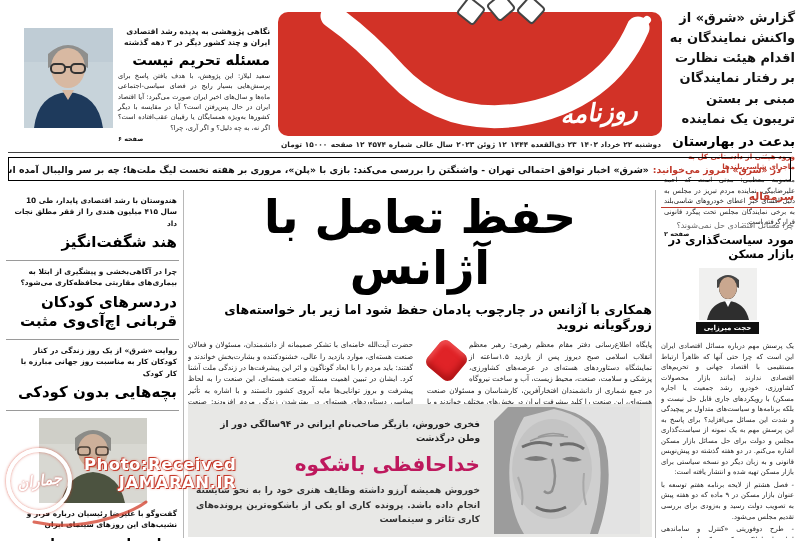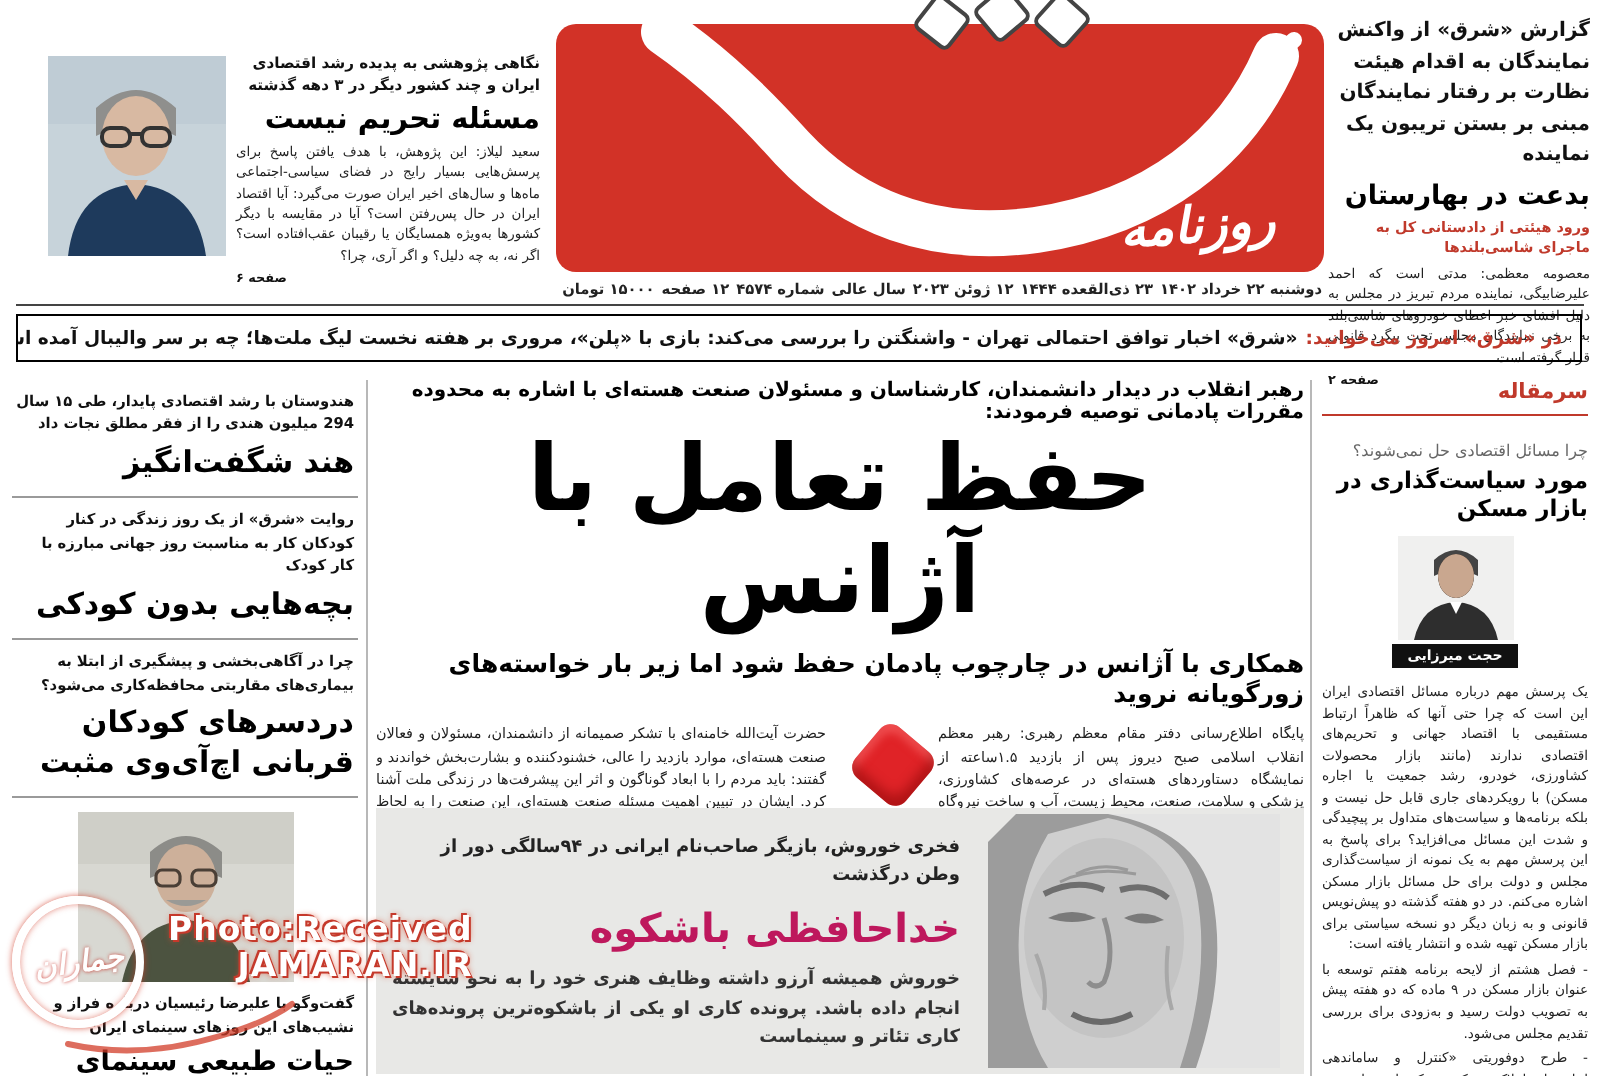--- a/index.html
+++ b/index.html
@@ -19,21 +19,21 @@
 
   .masthead { position:absolute; left:278px; top:12px; width:384px; height:124px;
               background:#d23227; border-radius:10px; }
   .logo-dot { position:absolute; width:22px; height:22px; background:#fff; border:2px solid #444;
               border-radius:4px; }
   .logo-word { position:absolute; left:282px; top:86px; color:#fff; font-size:25px; font-weight:bold;
                font-style:italic; transform:rotate(-4deg); letter-spacing:1px; }
   .logo-name { position:absolute; right:6px; top:2px; color:rgba(255,255,255,0.0); font-size:16px;margin-top:40px; }
 
   .art-tr { position:absolute; left:664px; top:8px; width:131px; text-align:right; }
-  .tr-kicker { font-size:10px; font-weight:bold; line-height:1.55; color:#111; }
+  .tr-kicker { font-size:13px; font-weight:bold; line-height:1.55; color:#111; }
   .tr-headline { font-size:13.5px; font-weight:900; color:#000; margin:4px 0 3px; }
   .tr-sub { font-size:7.2px; font-weight:bold; color:#c0392b; margin-bottom:3px; line-height:1.4; }
   .tr-text { font-size:6.8px; line-height:1.55; text-align:justify; color:#222; }
 
   .dateline { position:absolute; left:281px; top:140px; width:380px; display:flex;
               justify-content:space-between; font-size:7.4px; color:#222; font-weight:bold; }
   .rule-h { position:absolute; left:8px; top:152px; width:784px; height:1px; background:#444; }
 
   .strip { position:absolute; left:8px; top:157px; width:783px; height:24px; border:1.5px solid #000;
            display:flex; align-items:center; padding:0 9px; font-size:9.3px; font-weight:bold;
@@ -159,30 +159,30 @@
   <div class="rule-h"></div>
 
   <div class="strip">
     <span class="red">در «شرق» امروز می‌خوانید:</span>
     <span>«شرق» اخبار توافق احتمالی تهران - واشنگتن را بررسی می‌کند: بازی با «پلن»، مروری بر هفته نخست لیگ ملت‌ها؛ چه بر سر والیبال آمده است؟</span>
 
   </div>
 
   <div class="rail">
     <div class="rail-item">
-      <div class="rail-kicker">هندوستان با رشد اقتصادی پایدار، طی ۱۵ سال 294 میلیون هندی را از فقر مطلق نجات داد</div>
+      <div class="rail-kicker">هندوستان با رشد اقتصادی پایدار، طی 10 سال ۴۱۵ میلیون هندی را از فقر مطلق نجات داد</div>
       <div class="rail-headline">هند شگفت‌انگیز</div>
+    </div>
+    <div class="rail-item">
+      <div class="rail-kicker">چرا در آگاهی‌بخشی و پیشگیری از ابتلا به بیماری‌های مقاربتی محافظه‌کاری می‌شود؟</div>
+      <div class="rail-headline">دردسرهای کودکان قربانی اچ‌آی‌وی مثبت</div>
     </div>
     <div class="rail-item">
       <div class="rail-kicker">روایت «شرق» از یک روز زندگی در کنار کودکان کار به مناسبت روز جهانی مبارزه با کار کودک</div>
       <div class="rail-headline">بچه‌هایی بدون کودکی</div>
-    </div>
-    <div class="rail-item">
-      <div class="rail-kicker">چرا در آگاهی‌بخشی و پیشگیری از ابتلا به بیماری‌های مقاربتی محافظه‌کاری می‌شود؟</div>
-      <div class="rail-headline">دردسرهای کودکان قربانی اچ‌آی‌وی مثبت</div>
     </div>
     <div class="rail-item">
       <div class="rail-photo">
         <svg width="108" height="85" viewBox="0 0 108 85">
           <rect width="108" height="85" fill="#d8d8d2"></rect>
           <rect width="108" height="26" fill="#cfcfc8"></rect>
           <path d="M36 20 Q54 4 72 20 L72 33 Q54 24 36 33 Z" fill="#8c8c88"></path>
           <ellipse cx="54" cy="33" rx="15" ry="17" fill="#cdb09a"></ellipse>
           <rect x="39" y="29" width="12" height="8" rx="3" fill="none" stroke="#4a3f36" stroke-width="1.6"></rect>
           <rect x="57" y="29" width="12" height="8" rx="3" fill="none" stroke="#4a3f36" stroke-width="1.6"></rect>
@@ -192,21 +192,20 @@
       </div>
       <div class="rail-kicker">گفت‌وگو با علیرضا رئیسیان درباره فراز و نشیب‌های این روزهای سینمای ایران</div>
       <div class="rail-headline small">حیات طبیعی سینمای ایران رو به احتضار</div>
     </div>
   </div>
 
   <div class="vr vr-left"></div>
   <div class="vr vr-right"></div>
 
   <div class="lead">
-    <div class="lead-kicker">رهبر انقلاب در دیدار دانشمندان، کارشناسان و مسئولان صنعت هسته‌ای با اشاره به محدوده مقررات پادمانی توصیه فرمودند:</div>
     <div class="lead-headline">حفظ تعامل با آژانس</div>
     <div class="lead-sub">همکاری با آژانس در چارچوب پادمان حفظ شود اما زیر بار خواسته‌های زورگویانه نروید</div>
     <div class="lead-cols">
       <div class="lead-col">
         <span class="gem"></span>
         <span>پایگاه اطلاع‌رسانی دفتر مقام معظم رهبری: رهبر معظم انقلاب اسلامی صبح دیروز پس از بازدید ۱.۵ساعته از نمایشگاه دستاوردهای هسته‌ای در عرصه‌های کشاورزی، پزشکی و سلامت، صنعت، محیط زیست، آب و ساخت نیروگاه در جمع شماری از دانشمندان افتخارآفرین، کارشناسان و مسئولان صنعت هسته‌ای، این صنعت را کلید پیشرفت ایران در بخش‌های مختلف خواندند و با تأکید بر تلاش همه‌جانبه برای ملموس‌شدن تأثیر پیشرفت‌های هسته‌ای در زندگی مردم گفتند: بومی‌شدن صنعت بسیار مهم هسته‌ای نشان‌دهنده ناکامی غرب و تحقیر غرب‌گرایانی است که درصدد تحقیر ملت و تضعیف روحیه کار و امید در کشور بودند.</span>
       </div>
       <div class="lead-col">حضرت آیت‌الله خامنه‌ای با تشکر صمیمانه از دانشمندان، مسئولان و فعالان صنعت هسته‌ای، موارد بازدید را عالی، خشنودکننده و بشارت‌بخش خواندند و گفتند: باید مردم را با ابعاد گوناگون و اثر این پیشرفت‌ها در زندگی ملت آشنا کرد. ایشان در تبیین اهمیت مسئله صنعت هسته‌ای، این صنعت را به لحاظ پیشرفت و بروز توانایی‌ها مایه آبروی کشور دانستند و با اشاره به تأثیر اساسی دستاوردهای هسته‌ای در بهترشدن زندگی مردم افزودند: صنعت هسته‌ای از لحاظ وزن سیاسی و جایگاه جهانی موجب آبروی ملی است. ضمن اینکه در نقطه مقابل تلاش‌های دشمنان برای مأیوس‌کردن جوانان، روحیه امید و اعتمادبه‌نفس ملی را در جامعه زنده می‌کند و به مردم و جوانان نشان می‌دهد که می‌توان در میدان‌های بزرگ وارد شد و آنها را به تسخیر درآورد.</div>
     </div>
     <div class="lead-foot">گزارش تیتر یک را در صفحه ۲</div>

